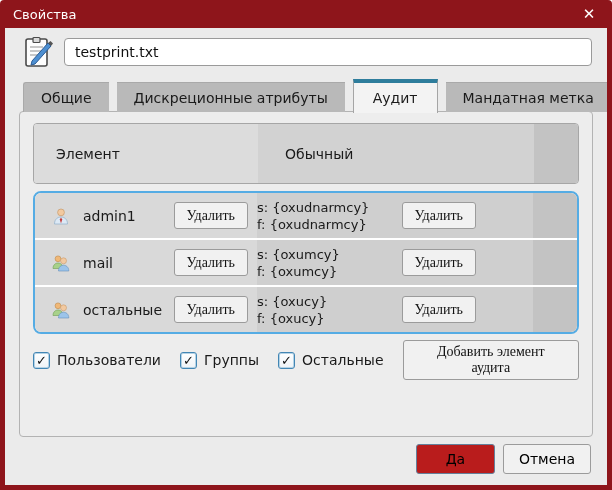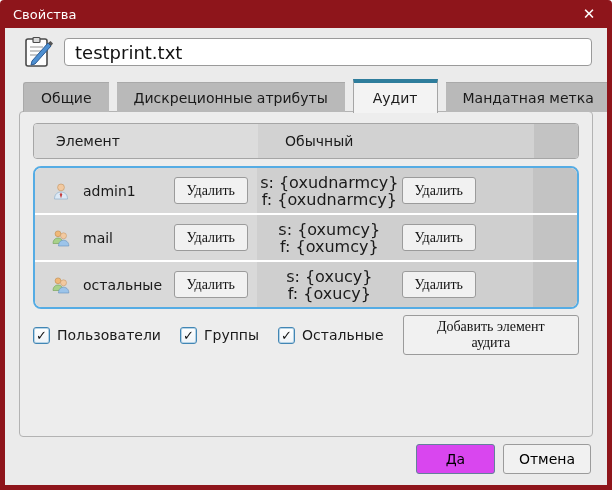--- a/index.html
+++ b/index.html
@@ -8,58 +8,58 @@
 
   .window { width:612px; height:490px; background:#8e151b; padding:0 5px 5px 5px; border-radius:4px 4px 0 0; }
   .titlebar { height:28px; display:flex; align-items:center; color:#ffffff; font-size:13px; padding:0 4px 0 8px; }
   .titlebar-title { flex:1; }
   .close-btn { width:28px; height:24px; display:flex; align-items:center; justify-content:center; color:#fff; font-size:15px; cursor:default; }
 
   .dialog { background:#ebebeb; height:457px; overflow:hidden; }
 
   .file-row { display:flex; align-items:center; gap:9px; padding:7px 15px 0 17px; height:41px; }
   .file-icon { width:33px; height:33px; flex:0 0 auto; }
-  .file-input { flex:1; height:28px; background:#ffffff; border:1px solid #9a9a9a; border-radius:4px; padding:0 10px; font-size:18px; font-family:inherit; color:#111; }
+  .file-input { flex:1; height:28px; background:#ffffff; border:1px solid #9a9a9a; border-radius:4px; padding:0 10px; font-size:14px; font-family:inherit; color:#111; }
 
   .tab-bar { display:flex; align-items:flex-end; height:34px; margin:9px 10px 0 18px; position:relative; z-index:2;gap:8px; }
   .tab { height:30px; background:#b9b9b9; display:flex; align-items:center; padding:0 17px; font-size:14px; white-space:nowrap; border-top:1px solid #a9a9a9; }
   .tab:first-child { border-radius:3px 0 0 0; border-left:1px solid #a9a9a9; }
   .tab.active { height:34px; background:#f3f3f3; border-top:4px solid #2e7d9c; border-left:1px solid #a5a5a5; border-right:1px solid #a5a5a5; margin-bottom:-1px; padding:0 19px; }
   .tab.clipped { width:47px; overflow:hidden; padding:0 0 0 8px; border-right:1px solid #a9a9a9; border-radius:0 2px 0 0; }
   .tab-arrow { font-size:17px; line-height:1; padding:0 3px 6px 3px; color:#3c3c3c; }
   .tab-arrow.disabled { color:#9a9a9a; }
 
   .tab-panel { margin:-1px 14px 0 14px; height:326px; background:#ededed; border:1px solid #b3b3b3; border-radius:4px; padding:11px 13px 0 13px; position:relative; z-index:1; }
 
-  .grid-header { display:flex; height:36px; border:1px solid #a6a6a6; border-radius:4px; overflow:hidden; }
+  .grid-header { display:flex; height:61px; border:1px solid #a6a6a6; border-radius:4px; overflow:hidden; }
   .hcol1 { width:224px; background:#dcdcdc; display:flex; align-items:center; padding-left:22px; }
   .hcol2 { width:276px; background:#d2d2d2; display:flex; align-items:center; padding-left:27px; }
   .hcol3 { flex:1; background:#c3c3c3; }
 
   .rows-box { margin-top:7px; border:2px solid #55ace4; border-radius:8px; background:#ffffff; overflow:hidden; }
   .trow { display:flex; height:45px; margin-bottom:2px; }
   .trow:last-child { margin-bottom:0; }
   .rcol1 { width:222px; background:#d9d9d9; display:flex; align-items:center; padding-left:17px; }
   .rcol2 { width:276px; background:#cfcfcf; display:flex; align-items:center; padding-right:57px; }
   .rcol3 { flex:1; background:#c3c3c3; }
   .row-icon { width:18px; height:18px; flex:0 0 auto; }
   .row-name { margin-left:13px; font-size:14px; }
   .rcol1 .btn { margin-left:auto; margin-right:9px; }
-  .flags { flex:1; text-align:center; font-size:16px; line-height:17px; white-space:nowrap; }
+  .flags { flex:1; font-size:13px; line-height:17px; white-space:nowrap; }
 
   .btn { height:27px; background:#f1f1f1; border:1px solid #9b9b9b; border-radius:3px; padding:0 12px; font-size:14px; font-family:Liberation Serif, serif; color:#111; }
   .btn-add { height:40px; padding:0 13px; margin-left:auto; }
 
   .filter-row { display:flex; align-items:center; margin-top:6px; }
   .cb-group { display:flex; align-items:center; margin-right:19px; }
   .checkbox { width:17px; height:17px; border:1px solid #4286b4; border-radius:3px; background:linear-gradient(#ffffff,#eef3f7); box-shadow:inset 0 0 0 1px #b5d3e6; display:flex; align-items:center; justify-content:center; font-size:13px; font-weight:bold; color:#111; }
   .cb-label { margin-left:7px; font-size:14px; }
 
   .footer { display:flex; justify-content:flex-end; gap:8px; margin:7px 16px 0 0; }
-  .btn-ok { width:79px; height:30px; background:#d946ef; border:1px solid #64809b; border-radius:3px; font-size:14px; font-family:inherit; }
+  .btn-ok { width:79px; height:30px; background:#b91c1c; border:1px solid #64809b; border-radius:3px; font-size:14px; font-family:inherit; }
   .btn-cancel { height:30px; padding:4px 15px; background:#f1f1f1; border:1px solid #9b9b9b; border-radius:3px; font-size:14px; font-family:inherit; }
 </style>
 </head>
 <body>
 
 <div class="window">
   <div class="titlebar">
     <span class="titlebar-title">Свойства</span>
     <span class="close-btn">✕</span>
   </div>

